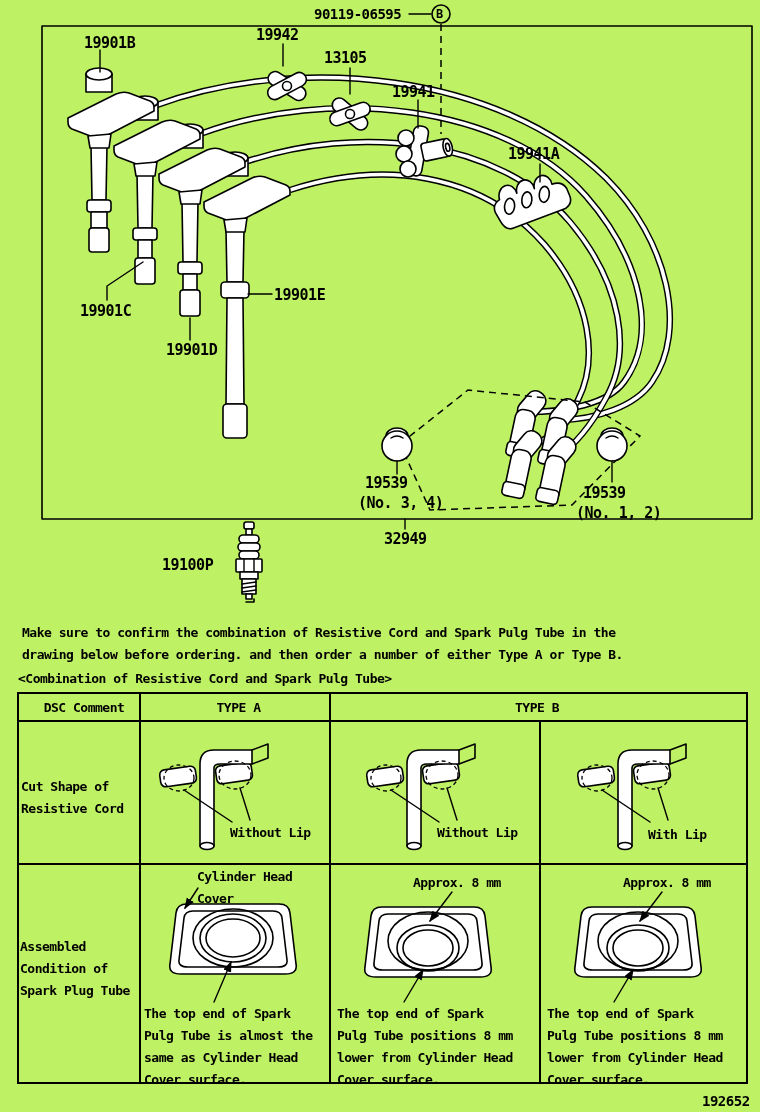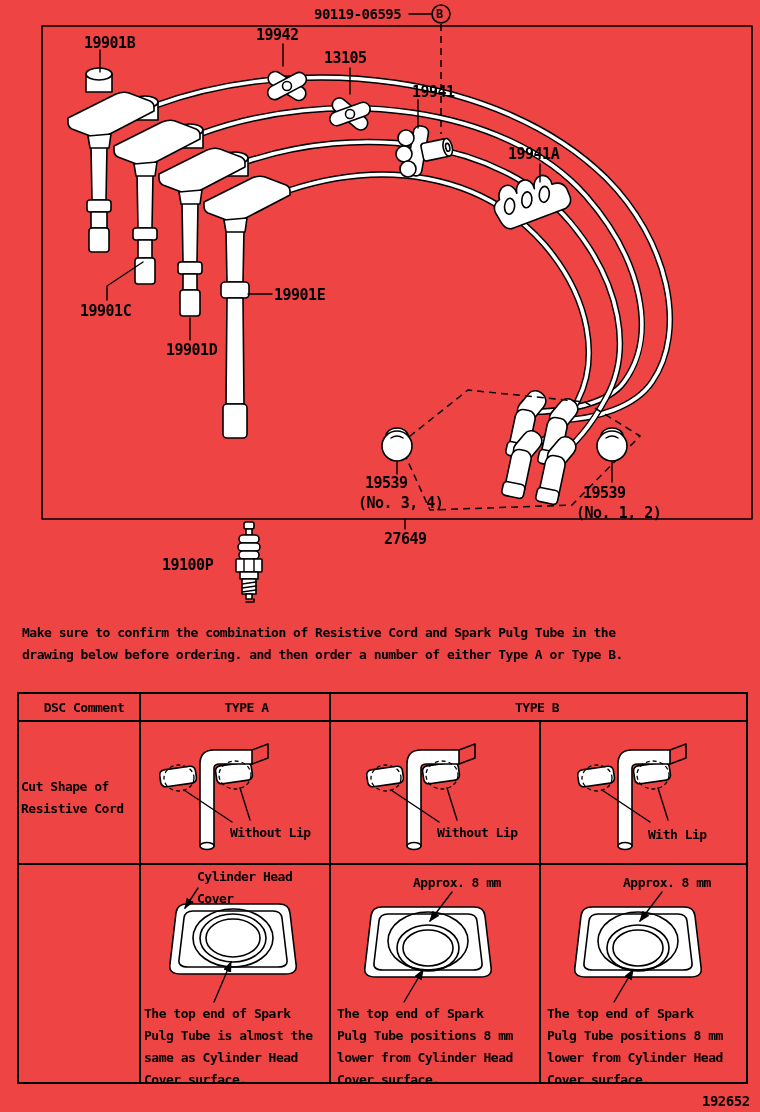--- a/index.html
+++ b/index.html
@@ -1,16 +1,16 @@
 <!DOCTYPE html>
 <html><head>
 <meta charset="utf-8">
 <style>
   html,body{margin:0;padding:0;background:#fff}
-  .page{position:relative;width:760px;height:1112px;background:#ef4444;overflow:hidden;
+  .page{position:relative;width:760px;height:1112px;background:#bef264;overflow:hidden;
         font-family:"DejaVu Sans Mono","Liberation Mono",monospace;color:#000}
   .abs{position:absolute;white-space:pre-line}
   .lbl{font-size:15px;font-weight:bold;line-height:17px;letter-spacing:-0.5px}
   .sm{font-size:13px;font-weight:bold;line-height:22px;letter-spacing:-0.5px}
   .hd{font-size:14px;font-weight:bold;letter-spacing:-0.5px}
   .ctr{text-align:center}
   .underline{border-bottom:2px solid #000;padding-bottom:2px;padding-right:4px;display:inline-block}
   .bline{position:absolute;background:#000}
   .tbox{position:absolute;border:2px solid #000;background:transparent}
   svg{position:absolute;left:0;top:0}
@@ -203,52 +203,56 @@
       <path class="th" marker-end="url(#ah)" d="M614,1002 L633,970"></path>
     </g>
   </svg>
 
   <div class="abs hd" style="left:314px;top:6px">90119-06595</div>
   <div class="abs" style="left:436px;top:7px;font-size:12px;font-weight:bold">B</div>
 
   <div class="abs lbl" style="left:84px;top:35px">19901B</div>
   <div class="abs lbl" style="left:256px;top:27px">19942</div>
   <div class="abs lbl" style="left:324px;top:50px">13105</div>
-  <div class="abs lbl" style="left:412px;top:84px">19941</div>
+  <div class="abs lbl" style="left:392px;top:84px">19941</div>
   <div class="abs lbl" style="left:508px;top:146px">19941A</div>
   <div class="abs lbl" style="left:80px;top:303px">19901C</div>
   <div class="abs lbl" style="left:274px;top:287px">19901E</div>
   <div class="abs lbl" style="left:166px;top:342px">19901D</div>
   <div class="abs lbl" style="left:365px;top:475px">19539</div>
   <div class="abs lbl" style="left:358px;top:495px">(No. 3, 4)</div>
   <div class="abs lbl" style="left:583px;top:485px">19539</div>
   <div class="abs lbl" style="left:576px;top:505px">(No. 1, 2)</div>
-  <div class="abs lbl" style="left:384px;top:531px">27649</div>
+  <div class="abs lbl" style="left:384px;top:531px">32949</div>
   <div class="abs lbl" style="left:162px;top:557px">19100P</div>
 
   <div class="abs sm" style="left:22px;top:622px">Make sure to confirm the combination of Resistive Cord and Spark Pulg Tube in the
 drawing below before ordering. and then order a number of either Type A or Type B.</div>
+  <div class="abs sm" style="left:18px;top:668px">&lt;Combination of Resistive Cord and Spark Pulg Tube&gt;</div>
 
   <div class="tbox" style="left:17px;top:692px;width:727px;height:388px"></div>
   <div class="bline" style="left:139px;top:692px;width:2px;height:390px"></div>
   <div class="bline" style="left:329px;top:692px;width:2px;height:390px"></div>
   <div class="bline" style="left:539px;top:720px;width:2px;height:362px"></div>
   <div class="bline" style="left:17px;top:720px;width:729px;height:2px"></div>
   <div class="bline" style="left:17px;top:863px;width:729px;height:2px"></div>
 
   <div class="abs sm ctr" style="left:17px;top:697px;width:134px">DSC Comment</div>
-  <div class="abs sm ctr" style="left:140px;top:697px;width:213px">TYPE A</div>
+  <div class="abs sm ctr" style="left:132px;top:697px;width:213px">TYPE A</div>
   <div class="abs sm ctr" style="left:330px;top:697px;width:414px">TYPE B</div>
 
   <div class="abs sm" style="left:21px;top:776px">Cut Shape of
 Resistive Cord</div>
   <div class="abs sm" style="left:230px;top:822px">Without Lip</div>
   <div class="abs sm" style="left:437px;top:822px">Without Lip</div>
   <div class="abs sm" style="left:648px;top:824px">With Lip</div>
 
+  <div class="abs sm" style="left:20px;top:936px">Assembled
+Condition of
+Spark Plug Tube</div>
   <div class="abs sm" style="left:197px;top:866px">Cylinder Head
 Cover</div>
   <div class="abs sm" style="left:413px;top:872px">Approx. 8 mm</div>
   <div class="abs sm" style="left:623px;top:872px">Approx. 8 mm</div>
 
   <div class="abs sm" style="left:144px;top:1003px">The top end of Spark
 Pulg Tube is almost the
 same as Cylinder Head
 Cover surface.</div>
   <div class="abs sm" style="left:337px;top:1003px">The top end of Spark

